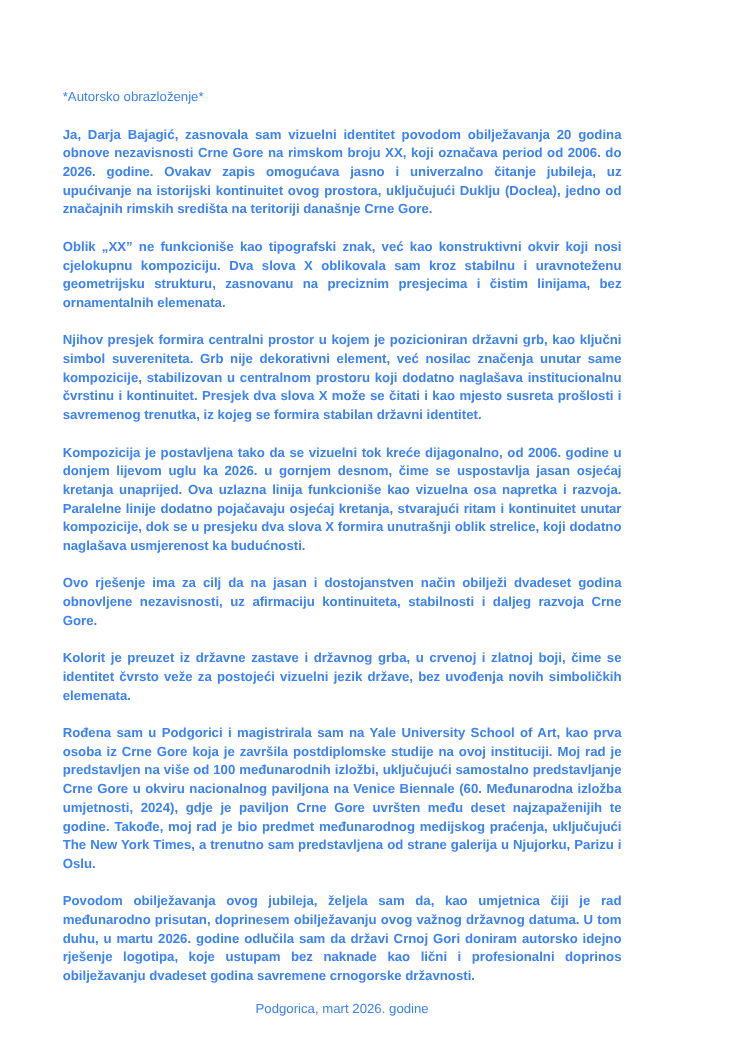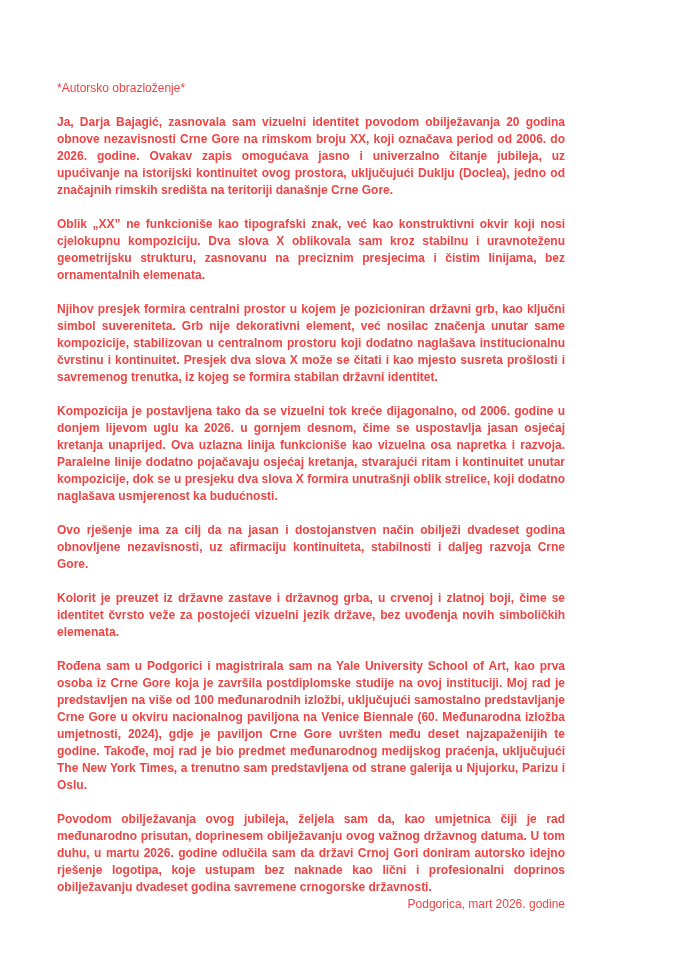--- a/index.html
+++ b/index.html
@@ -10,41 +10,41 @@
   .page {
     position: relative;
     width: 622px;
     height: 960px;
     box-sizing: border-box;
     background: #ffffff;
     padding: 80px 57px 40px 57px;
     font-family: "Liberation Sans", "DejaVu Sans", sans-serif;
     font-size: 12px;
     line-height: 17px;
-    color: #ef4444;
+    color: #3b82f6;
     overflow: hidden;
   }
   .doc-title {
     margin: 0 0 17px 0;
     font-weight: normal;
     font-size: 12px;
     text-align: left;
   }
   .para {
     margin: 0 0 17px 0;
     text-align: justify;
     text-justify: inter-word;
     font-weight: bold;
   }
   .para.no-gap {
-    margin-bottom: 0;
+    margin-bottom: 13px;
   }
   .footer-line {
     margin: 0;
-    text-align: right;
+    text-align: center;
   }
 </style>
 </head>
 <body>
 
 <div class="page">
   <p class="doc-title">*Autorsko obrazloženje*</p>
 
   <p class="para">Ja, Darja Bajagić, zasnovala sam vizuelni identitet povodom obilježavanja 20 godina obnove nezavisnosti Crne Gore na rimskom broju XX, koji označava period od 2006. do 2026. godine. Ovakav zapis omogućava jasno i univerzalno čitanje jubileja, uz upućivanje na istorijski kontinuitet ovog prostora, uključujući Duklju (Doclea), jedno od značajnih rimskih središta na teritoriji današnje Crne Gore.</p>
   <p class="para">Oblik „XX” ne funkcioniše kao tipografski znak, već kao konstruktivni okvir koji nosi cjelokupnu kompoziciju. Dva slova X oblikovala sam kroz stabilnu i uravnoteženu geometrijsku strukturu, zasnovanu na preciznim presjecima i čistim linijama, bez ornamentalnih elemenata.</p>

